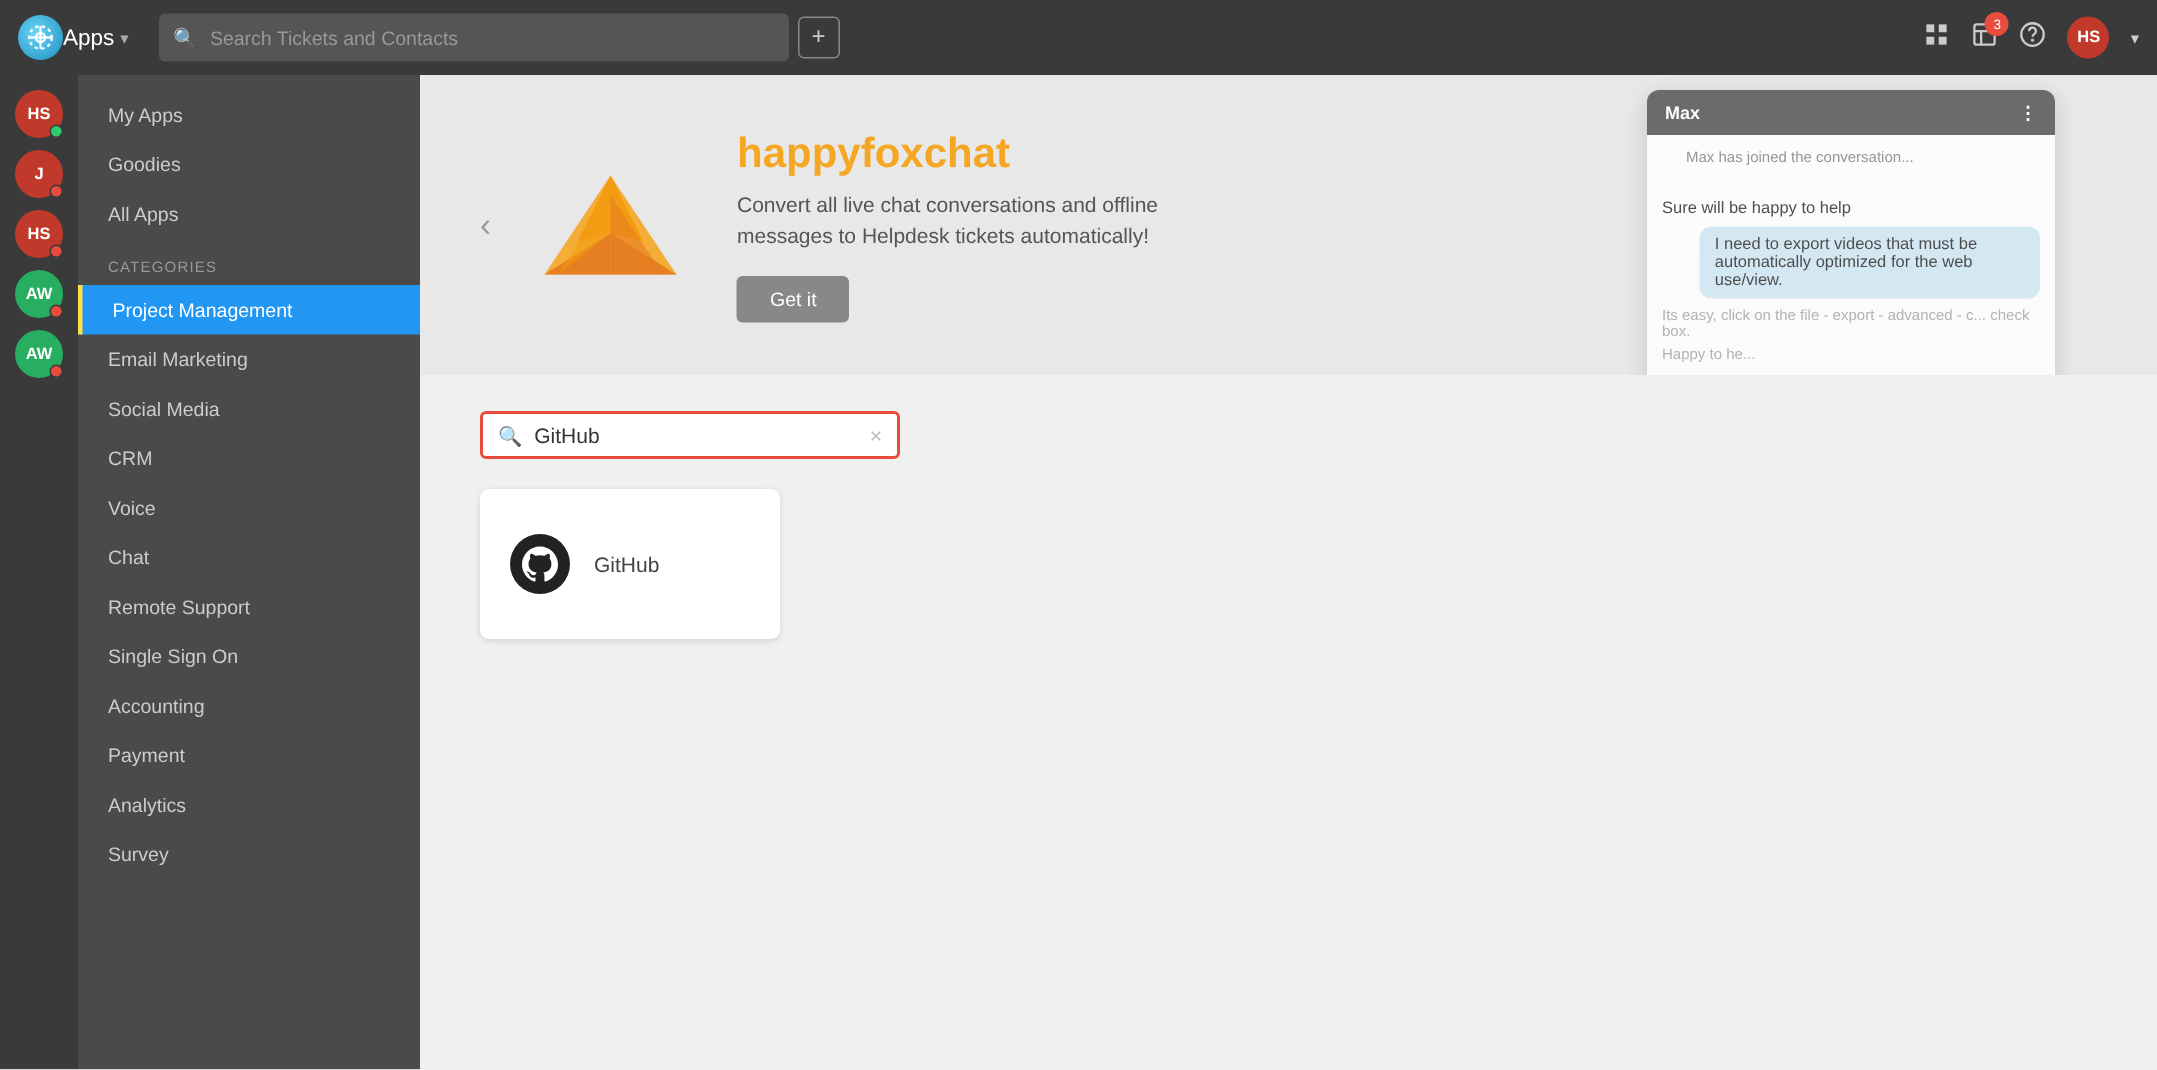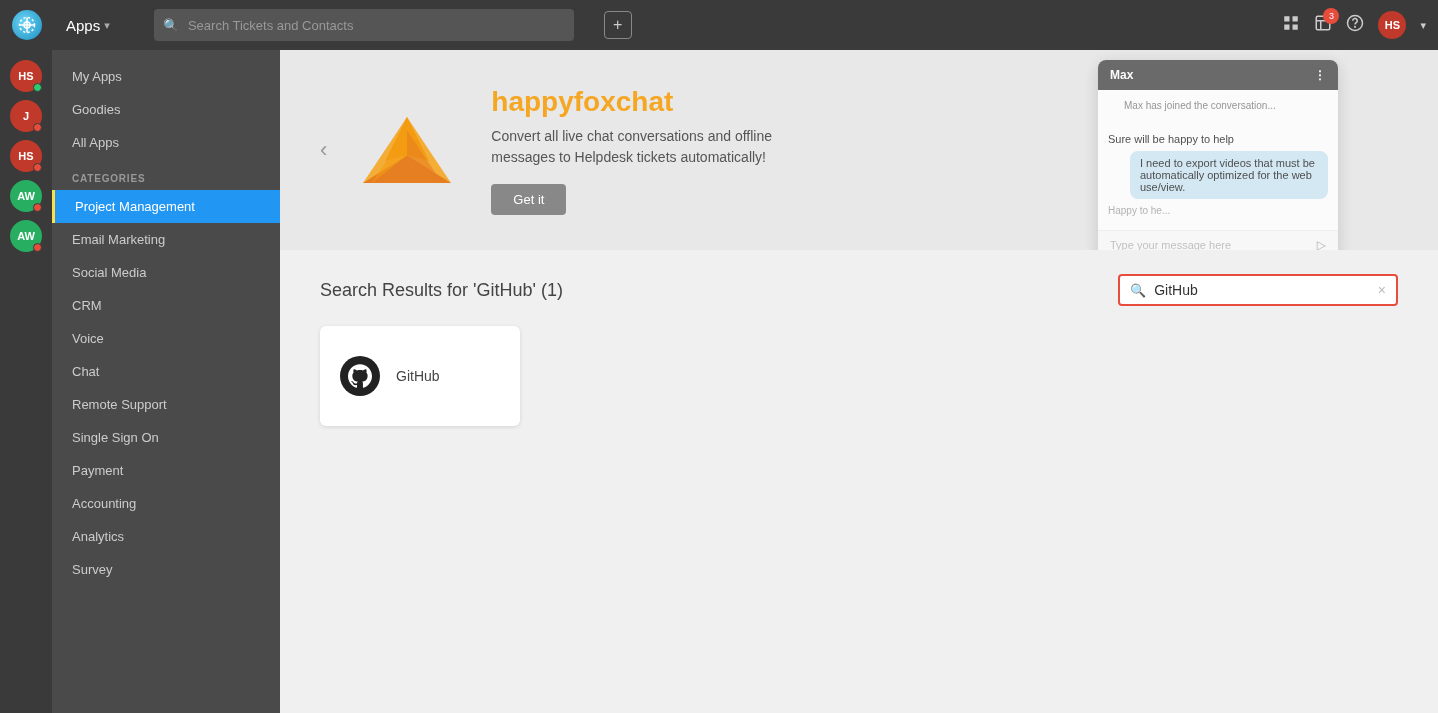--- a/index.html
+++ b/index.html
@@ -5,21 +5,21 @@
     * { box-sizing: border-box; margin: 0; padding: 0; }
     body { font-family: -apple-system, BlinkMacSystemFont, 'Segoe UI', sans-serif; background: #f0f0f0; display: flex; flex-direction: column; height: 713px; overflow: hidden; }
 
     
     .header {
       background: #3a3a3a;
       height: 50px;
       display: flex;
       align-items: center;
       padding: 0 12px;
-      gap: 24px;
+      gap: 0;
       flex-shrink: 0;
     }
     .header-logo {
       width: 30px; height: 30px;
       border-radius: 50%;
       background: radial-gradient(circle at 40% 40%, #6dd4f5, #1a8fc1);
       display: flex; align-items: center; justify-content: center;
       flex-shrink: 0;
     }
     .header-logo svg { width: 18px; height: 18px; }
@@ -143,21 +143,21 @@
     }
     .sidebar-item.active {
       background: #2196f3;
       color: #fff;
       border-left: 3px solid #fde047;
     }
     .sidebar-section-label {
       padding: 14px 20px 6px;
       color: #999;
       font-size: 10px;
-      font-weight: bold;
+      font-weight: normal;
       letter-spacing: 0.8px;
       text-transform: uppercase;
     }
 
     
     .content {
       flex: 1;
       background: #f0f0f0;
       display: flex;
       flex-direction: column;
@@ -363,22 +363,22 @@
     <div class="sidebar-section-label">CATEGORIES</div>
 
     <div class="sidebar-item active">Project Management</div>
     <div class="sidebar-item">Email Marketing</div>
     <div class="sidebar-item">Social Media</div>
     <div class="sidebar-item">CRM</div>
     <div class="sidebar-item">Voice</div>
     <div class="sidebar-item">Chat</div>
     <div class="sidebar-item">Remote Support</div>
     <div class="sidebar-item">Single Sign On</div>
+    <div class="sidebar-item">Accounting</div>
     <div class="sidebar-item">Payment</div>
-    <div class="sidebar-item">Accounting</div>
     <div class="sidebar-item">Analytics</div>
     <div class="sidebar-item">Survey</div>
   </div>
 
   <div class="content">
 
     <div class="hero-banner">
       <div class="hero-nav-arrow">‹</div>
 
       <div class="hero-logo-container">
@@ -398,43 +398,43 @@
       <div class="hero-text">
         <div class="hero-brand">
           <span>happyfox</span><span style="color:#f5a623;font-weight:700;">chat</span>
         </div>
         <div class="hero-description">Convert all live chat conversations and offline messages to Helpdesk tickets automatically!</div>
         <button class="hero-get-btn">Get it</button>
       </div>
 
       <div class="hero-preview">
 
-        <div style="background:#f5f5f5; border-radius:8px; box-shadow:0 4px 16px rgba(0,0,0,0.18); width:240px; overflow:hidden; position:relative; left:80px;">
+        <div style="background:#f5f5f5; border-radius:8px; box-shadow:0 4px 16px rgba(0,0,0,0.18); width:272px; overflow:hidden; position:relative; left:80px;">
           <div style="background:#555;color:#fff;padding:8px 12px;font-size:12px;font-weight:bold;display:flex;align-items:center;justify-content:space-between;">
             <span>Max</span>
             <span>⋮</span>
           </div>
           <div style="padding:10px; background:#fff;">
             <div style="font-size:10px;color:#888;margin-bottom:22px;padding-left:16px;">Max has joined the conversation...</div>
             <div style="font-size:11px;color:#333;margin-bottom:6px;">Sure will be happy to help</div>
             <div style="background:#d0e8f5;border-radius:8px;padding:6px 10px;font-size:11px;color:#333;max-width:90%;margin-left:auto;margin-bottom:6px;">I need to export videos that must be automatically optimized for the web use/view.</div>
+            <div style="font-size:10px;color:#aaa;margin-bottom:4px;">Its easy, click on the file - export - advanced - c... check box.</div>
             <div style="font-size:10px;color:#aaa;margin-bottom:4px;">Happy to he...</div>
           </div>
           <div style="background:#fafafa;border-top:1px solid #eee;padding:7px 12px;display:flex;align-items:center;justify-content:space-between;">
             <span style="font-size:11px;color:#bbb;">Type your message here</span>
             <span style="color:#aaa;font-size:12px;">▷</span>
           </div>
         </div>
 
       </div>
     </div>
 
     <div class="search-results">
       <div class="search-results-header">
-        <h2 class="search-results-title">Search Results for 'GitHub' (1)</h2>
         <div class="search-box-wrapper">
           <span style="color:#999;font-size:13px;">🔍</span>
           <input type="text" value="GitHub" style="border: none; outline: none; font-size: 14px; color: rgb(51, 51, 51); flex: 1 1 0%; width: 200px;">
           <span class="search-clear">×</span>
         </div>
       </div>
 
       <div style="display:flex;gap:16px;flex-wrap:wrap;">
         <div class="app-card">
           <div class="app-card-icon github-icon">

